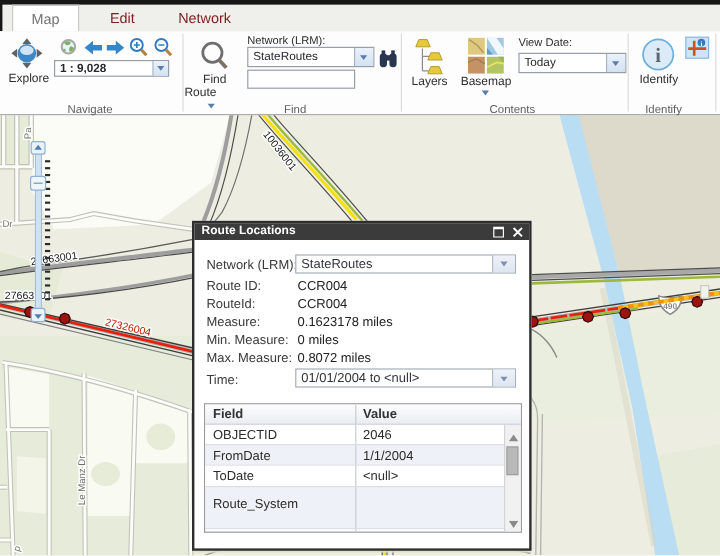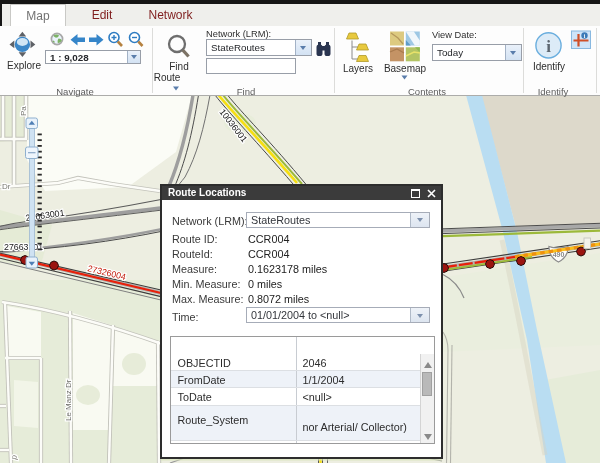--- a/index.html
+++ b/index.html
@@ -367,39 +367,42 @@
       <div class="dv" style="left:86px;top:91.5px;">0 miles</div>
     <div class="dl" style="left:10px;top:106.5px;">Max. Measure:</div>
       <div class="dv" style="left:86px;top:106.5px;">0.8072 miles</div>
     <div class="dl" style="left:10px;top:125px;">Time:</div>
     <div class="dcombo" style="left:84px;top:121px;width:184px;height:16px;">
       <span class="txt">01/01/2004 to &lt;null&gt;</span>
       <span class="drop" style="width:18px;"></span>
     </div>
 
     <div style="position:absolute;left:7.5px;top:149.5px;width:265px;height:108.5px;border:1px solid #9a9a9a;box-sizing:border-box;overflow:hidden;">
+      <div style="position:absolute;left:0;top:0;width:100%;height:17px;background:linear-gradient(#fdfdfd,#e9edf2);border-bottom:1px solid #c2c8d2;box-sizing:border-box;">
+        <span style="position:absolute;left:7px;top:2px;font-size:10.8px;font-weight:bold;color:#333;">Field</span>
+        <span style="position:absolute;left:132px;top:2px;font-size:10.8px;font-weight:bold;color:#333;">Value</span>
+      </div>
       <div style="position:absolute;left:0;top:17px;width:249px;height:16.5px;background:#fff;"></div>
       <div style="position:absolute;left:0;top:33.5px;width:249px;height:17px;background:#eef2f8;"></div>
       <div style="position:absolute;left:0;top:50.5px;width:249px;height:17.5px;background:#fff;"></div>
       <div style="position:absolute;left:0;top:68px;width:249px;height:35px;background:#eef2f8;"></div>
       <div style="position:absolute;left:125.5px;top:0;width:1px;height:100%;background:#c8ccd2;"></div>
 
       <div style="position:absolute;left:0;top:33.5px;width:249px;height:1px;background:#dcdfe3;"></div>
       <div style="position:absolute;left:0;top:50.5px;width:249px;height:1px;background:#dcdfe3;"></div>
       <div style="position:absolute;left:0;top:68px;width:249px;height:1px;background:#dcdfe3;"></div>
       <div style="position:absolute;left:0;top:103px;width:249px;height:1px;background:#dcdfe3;"></div>
 
       <div class="dl" style="left:7px;top:20px;color:#2c2c2c;">OBJECTID</div>
         <div class="dl" style="left:132px;top:20px;color:#2c2c2c;">2046</div>
       <div class="dl" style="left:7px;top:37px;color:#2c2c2c;">FromDate</div>
         <div class="dl" style="left:132px;top:37px;color:#2c2c2c;">1/1/2004</div>
       <div class="dl" style="left:7px;top:54px;color:#2c2c2c;">ToDate</div>
         <div class="dl" style="left:132px;top:54px;color:#2c2c2c;">&lt;null&gt;</div>
       <div class="dl" style="left:7px;top:77px;color:#2c2c2c;text-align:right;">Route_System</div>
-      <div class="dl" style="left:132px;top:84.5px;color:#2c2c2c;">nor Arterial/ Collector)</div>
 
       <div style="position:absolute;right:0;top:17px;width:14px;height:89.5px;background:#f1f1f1;border-left:1px solid #d4d4d4;box-sizing:border-box;">
         <svg style="position:absolute;left:3px;top:8px" width="8" height="6" viewBox="0 0 8 6">
             <path d="M4,0 L8,6 L0,6 Z" fill="#8a8a8a"></path>
           </svg>
         <div style="position:absolute;left:1.5px;top:18.5px;width:10px;height:23.5px;background:#b9b9b9;border:1px solid #a0a0a0;box-sizing:border-box;"></div>
         <svg style="position:absolute;left:3px;bottom:3px" width="8" height="6" viewBox="0 0 8 6">
             <path d="M4,6 L8,0 L0,0 Z" fill="#8a8a8a"></path>
           </svg>
       </div>

